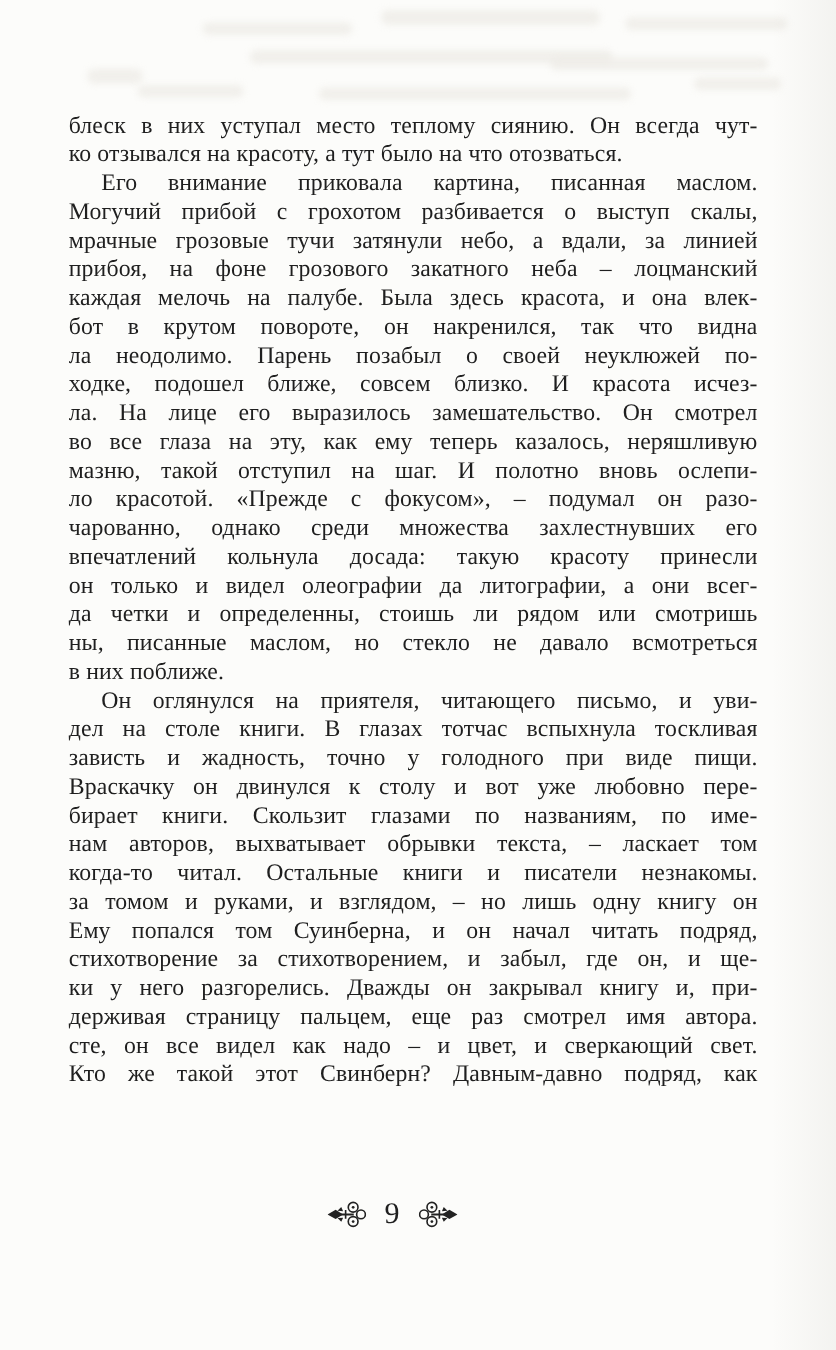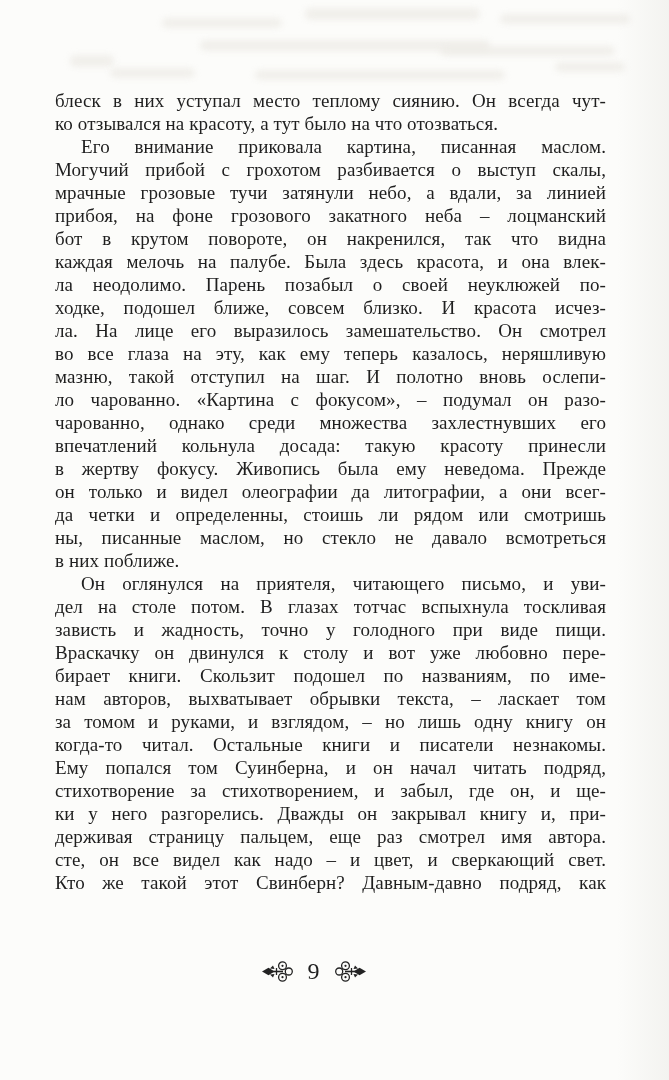--- a/index.html
+++ b/index.html
@@ -89,43 +89,42 @@
 
   <div class="edge-shade"></div>
 
   <div class="text-block">
       <div class="line">блеск в них уступал место теплому сиянию. Он всегда чут-</div>
       <div class="line end">ко отзывался на красоту, а тут было на что отозваться.</div>
       <div class="line indent">Его внимание приковала картина, писанная маслом.</div>
       <div class="line">Могучий прибой с грохотом разбивается о выступ скалы,</div>
       <div class="line">мрачные грозовые тучи затянули небо, а вдали, за линией</div>
       <div class="line">прибоя, на фоне грозового закатного неба – лоцманский</div>
+      <div class="line">каждая мелочь на палубе. Была здесь красота, и она влек-</div>
       <div class="line">бот в крутом повороте, он накренился, так что видна</div>
-      <div class="line">каждая мелочь на палубе. Была здесь красота, и она влек-</div>
       <div class="line">ла неодолимо. Парень позабыл о своей неуклюжей по-</div>
       <div class="line">ходке, подошел ближе, совсем близко. И красота исчез-</div>
       <div class="line">ла. На лице его выразилось замешательство. Он смотрел</div>
       <div class="line">во все глаза на эту, как ему теперь казалось, неряшливую</div>
       <div class="line">мазню, такой отступил на шаг. И полотно вновь ослепи-</div>
-      <div class="line">ло чарованно. «Картина с фокусом», – подумал он разо-</div>
+      <div class="line">ло красотой. «Прежде с фокусом», – подумал он разо-</div>
       <div class="line">чарованно, однако среди множества захлестнувших его</div>
       <div class="line">впечатлений кольнула досада: такую красоту принесли</div>
-      <div class="line">в жертву фокусу. Живопись была ему неведома. Прежде</div>
       <div class="line">он только и видел олеографии да литографии, а они всег-</div>
       <div class="line">да четки и определенны, стоишь ли рядом или смотришь</div>
       <div class="line">ны, писанные маслом, но стекло не давало всмотреться</div>
       <div class="line end">в них поближе.</div>
       <div class="line indent">Он оглянулся на приятеля, читающего письмо, и уви-</div>
-      <div class="line">дел на столе потом. В глазах тотчас вспыхнула тоскливая</div>
+      <div class="line">дел на столе книги. В глазах тотчас вспыхнула тоскливая</div>
       <div class="line">зависть и жадность, точно у голодного при виде пищи.</div>
       <div class="line">Враскачку он двинулся к столу и вот уже любовно пере-</div>
-      <div class="line">бирает книги. Скользит подошел по названиям, по име-</div>
+      <div class="line">бирает книги. Скользит глазами по названиям, по име-</div>
       <div class="line">нам авторов, выхватывает обрывки текста, – ласкает том</div>
+      <div class="line">когда-то читал. Остальные книги и писатели незнакомы.</div>
       <div class="line">за томом и руками, и взглядом, – но лишь одну книгу он</div>
-      <div class="line">когда-то читал. Остальные книги и писатели незнакомы.</div>
       <div class="line">Ему попался том Суинберна, и он начал читать подряд,</div>
       <div class="line">стихотворение за стихотворением, и забыл, где он, и ще-</div>
       <div class="line">ки у него разгорелись. Дважды он закрывал книгу и, при-</div>
       <div class="line">держивая страницу пальцем, еще раз смотрел имя автора.</div>
       <div class="line">сте, он все видел как надо – и цвет, и сверкающий свет.</div>
       <div class="line">Кто же такой этот Свинберн? Давным-давно подряд, как</div>
     </div>
 
   <div class="footer">
     <svg class="fleuron" width="31" height="23" viewBox="0 0 31 23" aria-hidden="true">

